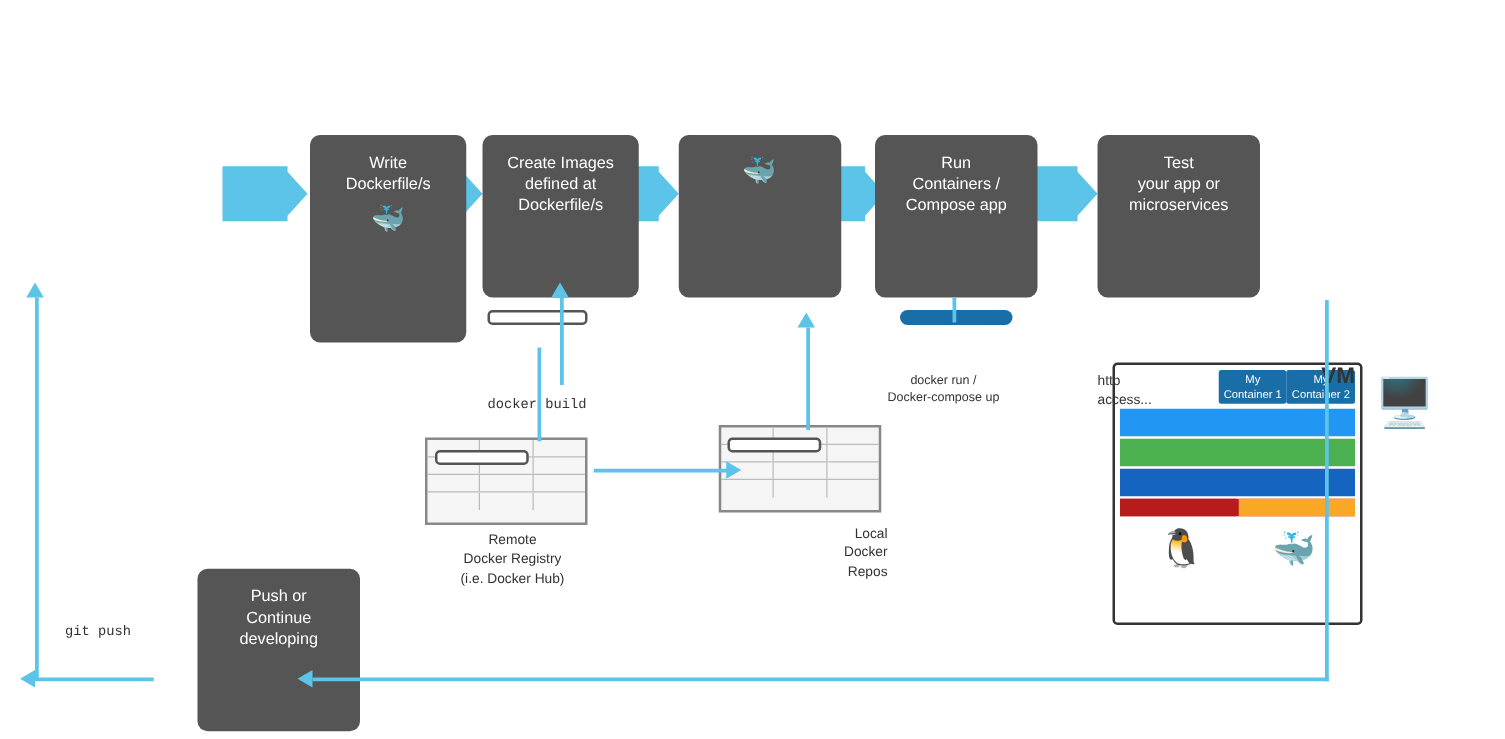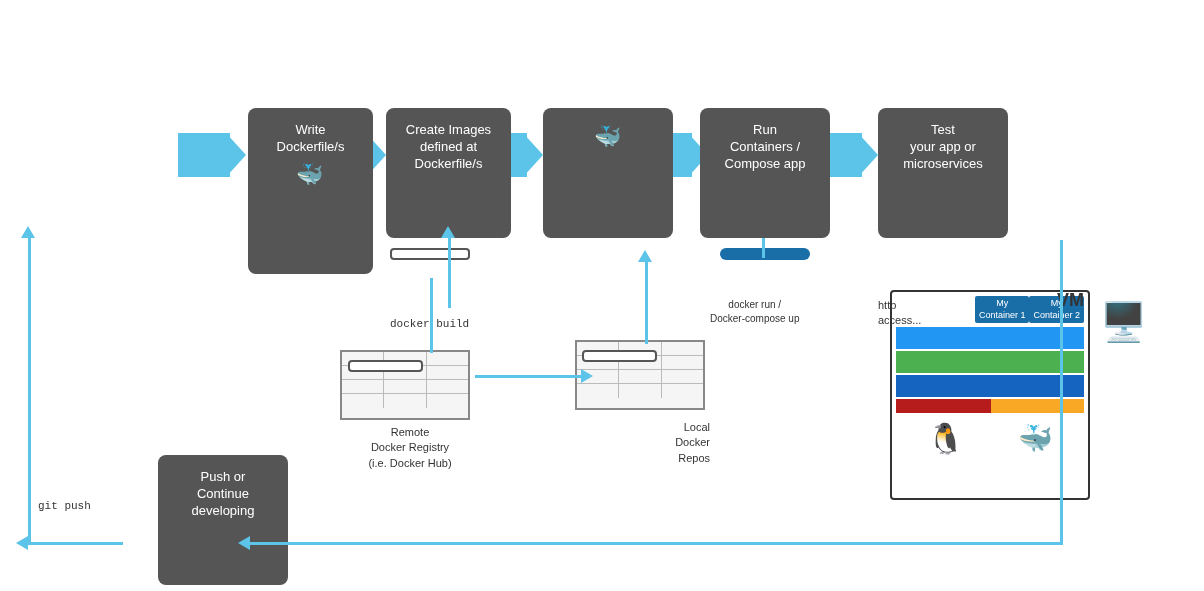--- a/index.html
+++ b/index.html
@@ -272,21 +272,21 @@
   <div style="position:absolute;left:1057px;top:260px;font-size:18px;font-weight:600;color:#333;">VM</div>
 
   <div style="position:absolute;left:1100px;top:270px;font-size:38px;color:#1a6ea8;">🖥️</div>
 
   <div class="label-text" style="left:390px;top:288px;">docker build</div>
 
   <div class="label-text-normal" style="left:710px;top:268px;font-size:10px;line-height:1.4;text-align:center;">docker run /<br>Docker-compose up</div>
 
   <div class="label-text-normal" style="left:878px;top:268px;font-size:11px;line-height:1.4;">http<br>access...</div>
 
-  <div class="label-text" style="left:38px;top:470px;">git push</div>
+  <div class="label-text" style="left:52px;top:470px;">git push</div>
 
   <div style="position:absolute;left:448px;top:208px;width:3px;height:70px;background:#5bc4e8;"></div>
 
   <div class="arrowhead-up" style="left:441px;top:196px;"></div>
 
   <div style="position:absolute;left:430px;top:248px;width:3px;height:75px;background:#5bc4e8;"></div>
 
   <div style="position:absolute;left:475px;top:345px;width:108px;height:3px;background:#5bc4e8;"></div>
 
   <div class="arrowhead-right" style="left:581px;top:339px;"></div>

